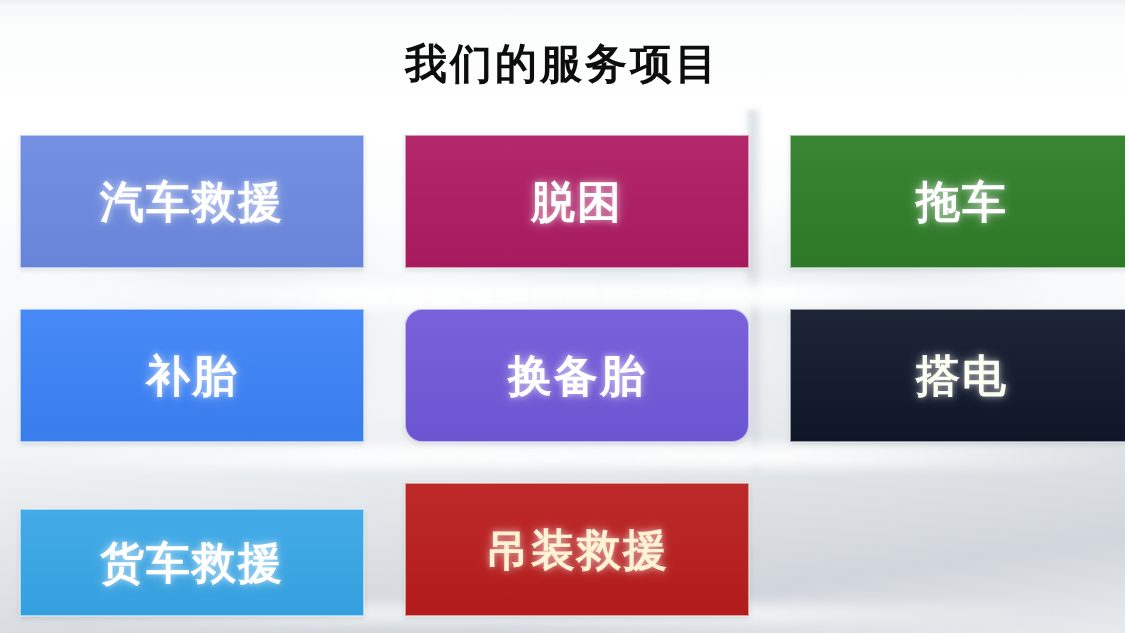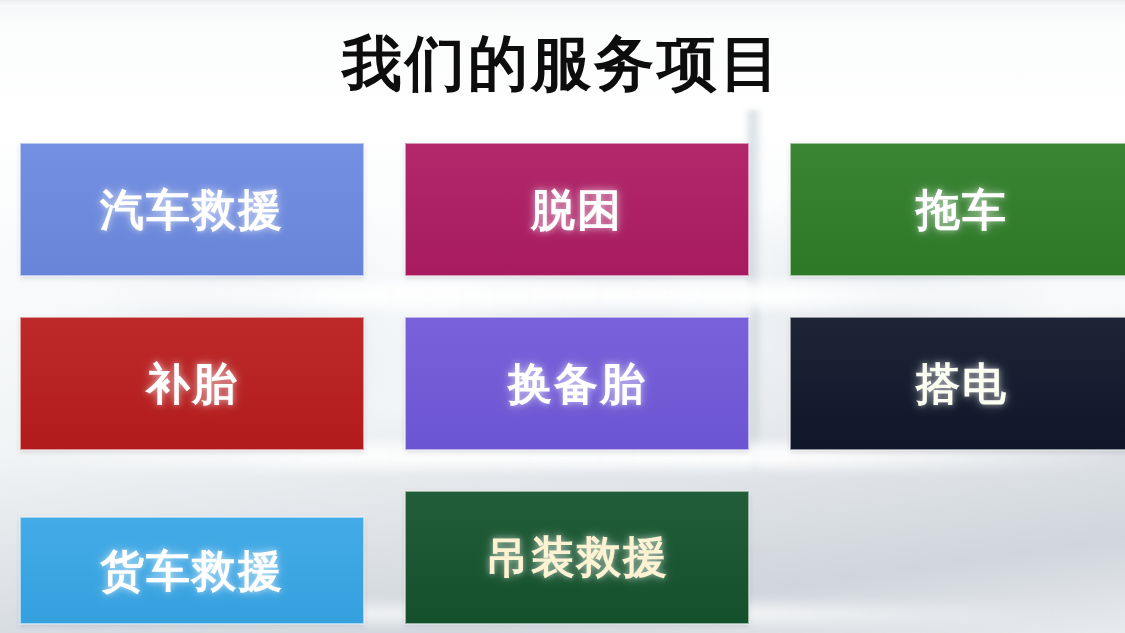--- a/index.html
+++ b/index.html
@@ -76,34 +76,34 @@
     position: absolute;
     left: 0; top: 14px;
     width: 1125px;
     height: 100px;
     z-index: 3;
     display: flex;
     align-items: center;
     justify-content: center;
   }
   .title {
-    font-size: 60px;
+    font-size: 42px;
     font-weight: 700;
     color: #0d0d0d;
     letter-spacing: 3px;
     line-height: 1;
     white-space: nowrap;
     text-rendering: geometricPrecision;
   }
 
   
   .grid {
     position: absolute;
     left: 20px;
-    top: 143px;
+    top: 135px;
     width: 1083px;
     height: 460px;
     z-index: 2;
     display: grid;
     grid-template-columns: 344px 344px 344px;
     grid-template-rows: 133px 133px 133px;
     column-gap: 25px;
     row-gap: 28px;
     gap: 41px;
   }
@@ -163,30 +163,30 @@
   <div class="grid">
       <div class="tile" style="background-color: rgb(107, 137, 224);">
         <span class="tile-label" style="color: rgb(255, 255, 255);">汽车救援</span>
       </div>
       <div class="tile" style="background-color: rgb(173, 27, 98);">
         <span class="tile-label" style="color: rgb(255, 255, 255);">脱困</span>
       </div>
       <div class="tile" style="background-color: rgb(46, 125, 40);">
         <span class="tile-label" style="color: rgb(255, 255, 255);">拖车</span>
       </div>
-      <div class="tile" style="background-color: #b91c1c;">
+      <div class="tile" style="background-color: #3b82f6;">
         <span class="tile-label" style="color: rgb(255, 255, 255);">补胎</span>
       </div>
-      <div class="tile" style="background-color: rgb(112, 88, 216);">
+      <div class="tile" style="background-color: rgb(112, 88, 216); border-radius: 17px;">
         <span class="tile-label" style="color: rgb(255, 255, 255);">换备胎</span>
       </div>
       <div class="tile" style="background-color: #0f172a;">
         <span class="tile-label" style="color: rgb(251, 255, 242);">搭电</span>
       </div>
       <div class="tile" style="background-color: rgb(55, 166, 230); margin-top: 26px;">
         <span class="tile-label" style="color: rgb(255, 255, 255);">货车救援</span>
       </div>
-      <div class="tile" style="background-color: #14532d; font-family: Liberation Serif, serif;">
+      <div class="tile" style="background-color: #b91c1c;">
         <span class="tile-label" style="color: rgb(253, 243, 210);">吊装救援</span>
       </div>
     </div>
 
 </div>
 
 </body></html>

